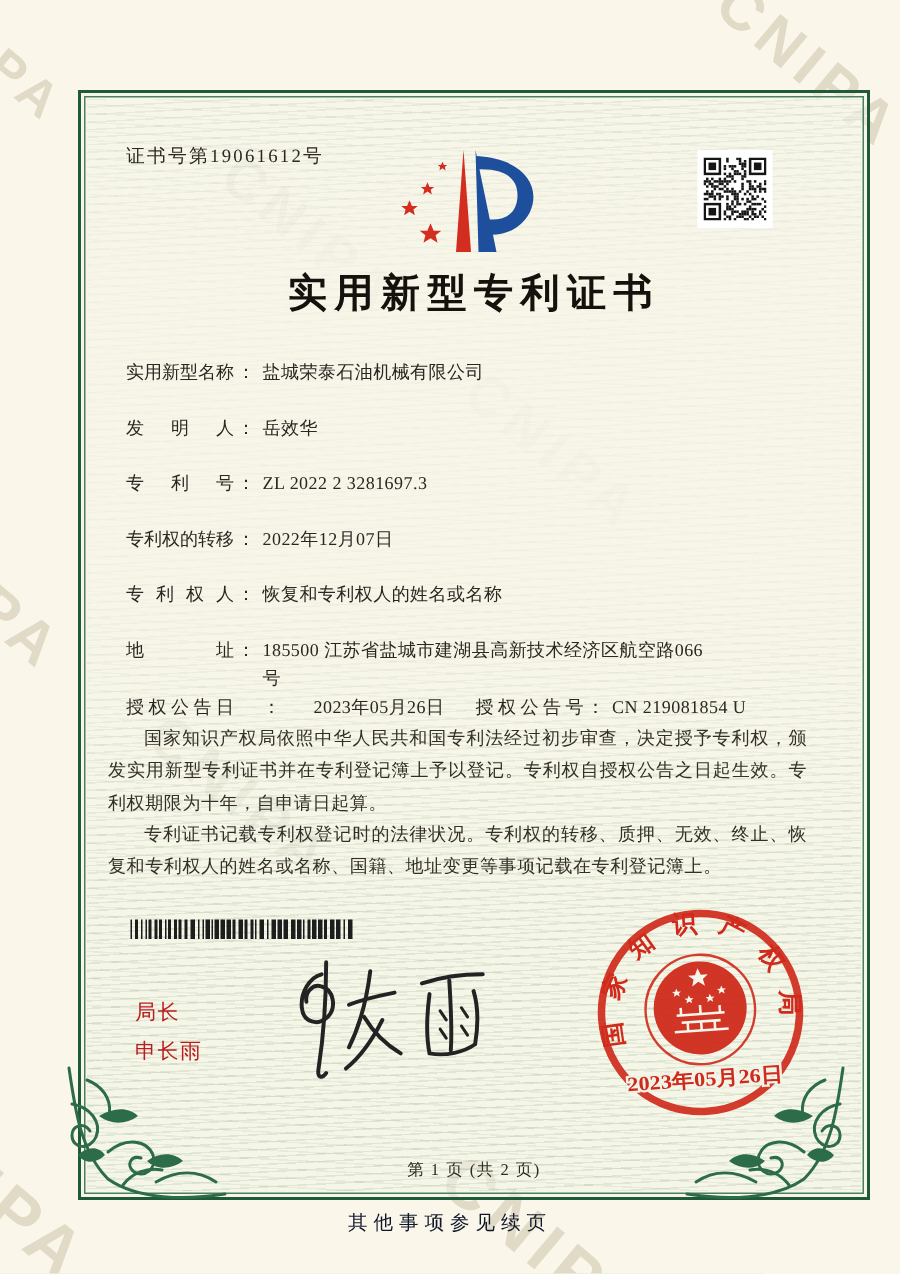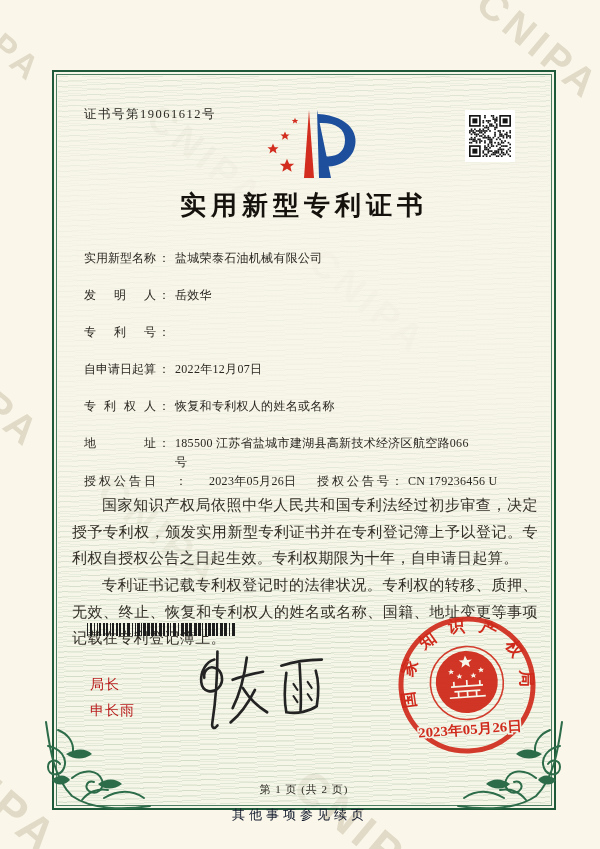--- a/index.html
+++ b/index.html
@@ -5,22 +5,22 @@
   html,body{margin:0;padding:0;}
   body{font-family:"Liberation Serif","DejaVu Serif",serif;background:#e8e4d8;}
   #page{position:relative;width:600px;height:849px;background:#faf6e9;overflow:hidden;}
 
   
   .wm{position:absolute;transform:rotate(40deg);transform-origin:0 0;
       font-family:"Liberation Sans","DejaVu Sans",sans-serif;font-weight:700;
       letter-spacing:5px;color:rgba(173,163,136,.34);z-index:1;white-space:nowrap;}
 
   
-  #frame{position:absolute;left:52px;top:70px;width:500px;height:736px;
-         border:2px solid #1e5a39;background:rgba(243,245,231,.55);z-index:2;}
+  #frame{position:absolute;left:52px;top:60px;width:500px;height:736px;
+         border:2px solid #1e5a39;background:rgba(243,245,231,.55);z-index:2;padding-left:24px;}
   #frame-inner{position:absolute;inset:2px;border:1px solid #4e7e62;pointer-events:none;}
   #waves{position:absolute;inset:4px;
      background:
        repeating-linear-gradient(177deg, rgba(96,140,96,.15) 0 1px, rgba(0,0,0,0) 1px 5px),
        repeating-linear-gradient(183deg, rgba(96,140,96,.10) 0 1px, rgba(0,0,0,0) 1px 6px);}
   #waves::after{content:"";position:absolute;inset:0;
      background:linear-gradient(180deg, rgba(248,245,233,.25) 0%, rgba(248,245,233,.78) 16%,
        rgba(248,245,233,.78) 44%, rgba(248,245,233,.25) 62%, rgba(248,245,233,0) 78%);}
 
   .abs{position:absolute;}
@@ -39,21 +39,21 @@
   .frow{position:absolute;left:30px;width:452px;font-size:12px;color:#2a2722;
         display:flex;align-items:flex-start;line-height:19px;}
   .flabel{display:inline-block;width:72px;text-align:justify;text-align-last:justify;flex:none;}
   .fcolon{flex:none;margin:0 5px 0 2px;}
   .fvalue{letter-spacing:.3px;}
   .addr-val{width:296px;}
   .gpair{display:flex;align-items:flex-start;}
   .gpair1{width:233px;flex:none;gap:17px;}
 
   
-  #paras{left:18px;top:420px;width:466px;font-size:15px;line-height:1.78;
+  #paras{left:18px;top:420px;width:466px;font-size:12px;line-height:1.78;
          color:#332f28;text-align:justify;letter-spacing:.4px;}
   #paras p{margin:0;text-indent:2em;}
 
   
   #barcode{left:33px;top:551px;width:156px;height:13px;}
   #barcode span{position:absolute;top:0;bottom:0;background:#1d1d1d;}
 
   
   .sig-label{left:36px;font-size:14px;letter-spacing:1px;color:#b91c1c;
              font-family:"Liberation Sans","DejaVu Sans",sans-serif;}
@@ -352,23 +352,24 @@
       <span class="fvalue">盐城荣泰石油机械有限公司</span>
     </div>
     <div class="frow" style="top:214px">
       <span class="flabel">发明人</span>
       <span class="fcolon">：</span>
       <span class="fvalue">岳效华</span>
     </div>
     <div class="frow" style="top:251px">
       <span class="flabel">专利号</span>
       <span class="fcolon">：</span>
+      <span class="fvalue">ZL 2022 2 3281697.3</span>
     </div>
     <div class="frow" style="top:288px">
-      <span class="flabel">自申请日起算</span>
+      <span class="flabel">专利权的转移</span>
       <span class="fcolon">：</span>
       <span class="fvalue">2022年12月07日</span>
     </div>
     <div class="frow" style="top:325px">
       <span class="flabel">专利权人</span>
       <span class="fcolon">：</span>
       <span class="fvalue">恢复和专利权人的姓名或名称</span>
     </div>
     <div class="frow" style="top:362px">
       <span class="flabel">地址</span>
@@ -377,21 +378,21 @@
     </div>
     <div class="frow" style="top:400px">
       <span class="gpair gpair1">
         <span class="flabel">授权公告日</span>
         <span class="fcolon">：</span>
         <span class="fvalue">2023年05月26日</span>
       </span>
       <span class="gpair">
         <span class="flabel">授权公告号</span>
         <span class="fcolon">：</span>
-        <span class="fvalue">CN 179236456 U</span>
+        <span class="fvalue">CN 219081854 U</span>
       </span>
     </div>
 
     <div id="paras" class="abs">
       <p>国家知识产权局依照中华人民共和国专利法经过初步审查，决定授予专利权，颁发实用新型专利证书并在专利登记簿上予以登记。专利权自授权公告之日起生效。专利权期限为十年，自申请日起算。</p>
       <p>专利证书记载专利权登记时的法律状况。专利权的转移、质押、无效、终止、恢复和专利权人的姓名或名称、国籍、地址变更等事项记载在专利登记簿上。</p>
     </div>
 
     <div id="barcode" class="abs">
         <span style="left:0px;width:1px"></span>

